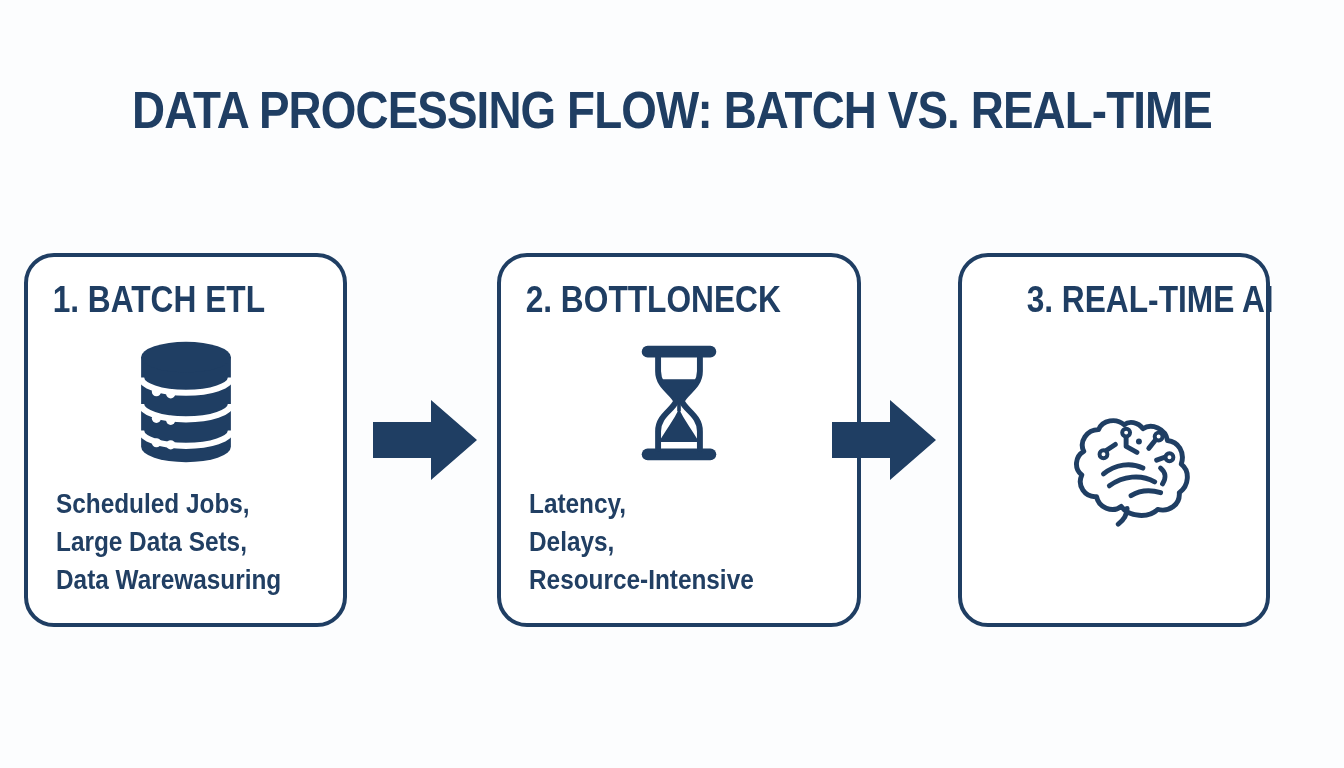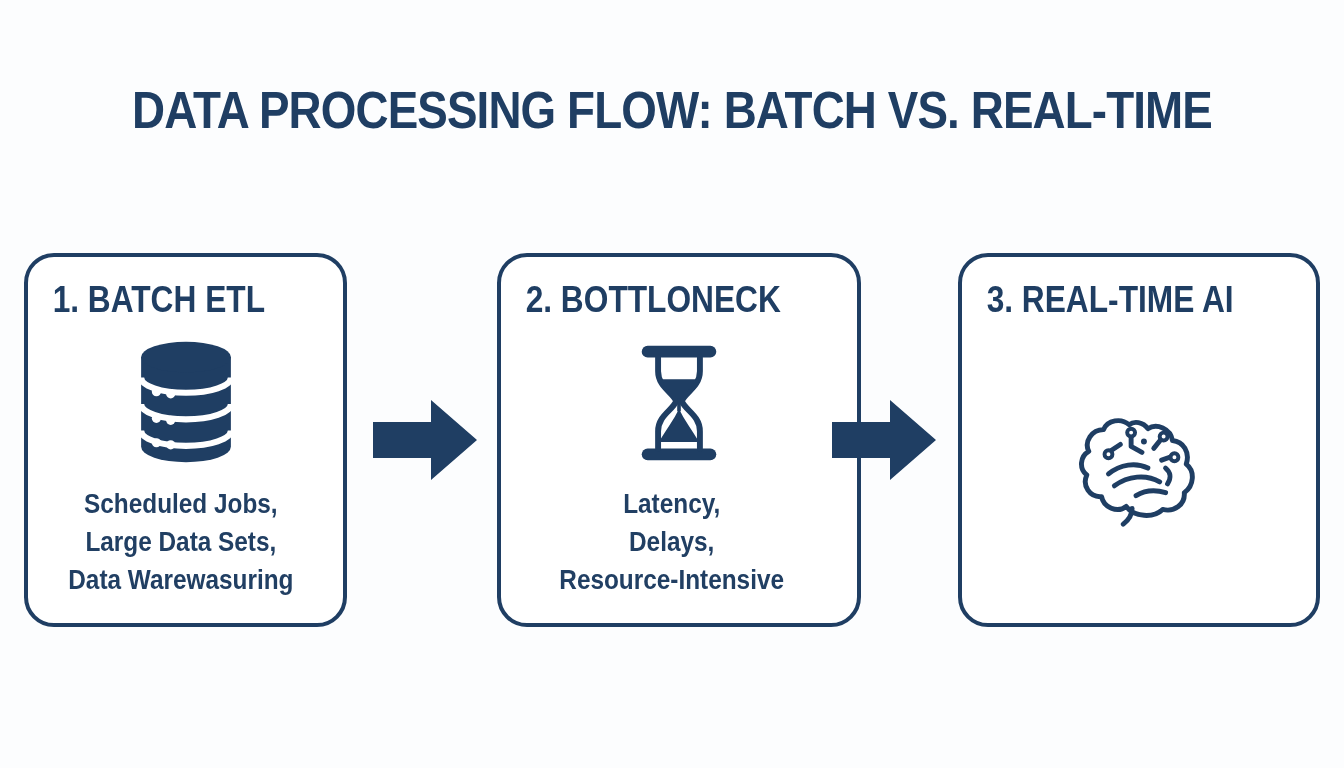--- a/index.html
+++ b/index.html
@@ -34,39 +34,38 @@
     height: 374px;
     box-sizing: border-box;
     background: #ffffff;
     border: 4px solid #1f3e63;
     border-radius: 30px;
     display: flex;
     flex-direction: column;
   }
   #card-1 { left: 24px;  width: 323px; }
   #card-2 { left: 497px; width: 364px; }
-  #card-3 { left: 958px; width: 362px; }
+  #card-3 { left: 958px; width: 312px; padding-left: 40px; }
   .card-heading {
     font-size: 36px;
     font-weight: bold;
     color: #1f3e63;
     padding: 22px 0 0 28px;
     transform: scaleX(0.88);
     transform-origin: left;
     white-space: nowrap;
   }
   .icon-wrap {
     flex: 1;
     display: flex;
     align-items: center;
     justify-content: center;
   }
   .details {
     padding: 0 0 24px 28px;
-    text-align: center;
   }
   .detail-line {
     font-size: 28px;
     font-weight: bold;
     color: #213f63;
     line-height: 38px;
     transform: scaleX(0.87);
     transform-origin: left;
     white-space: nowrap;
   }

